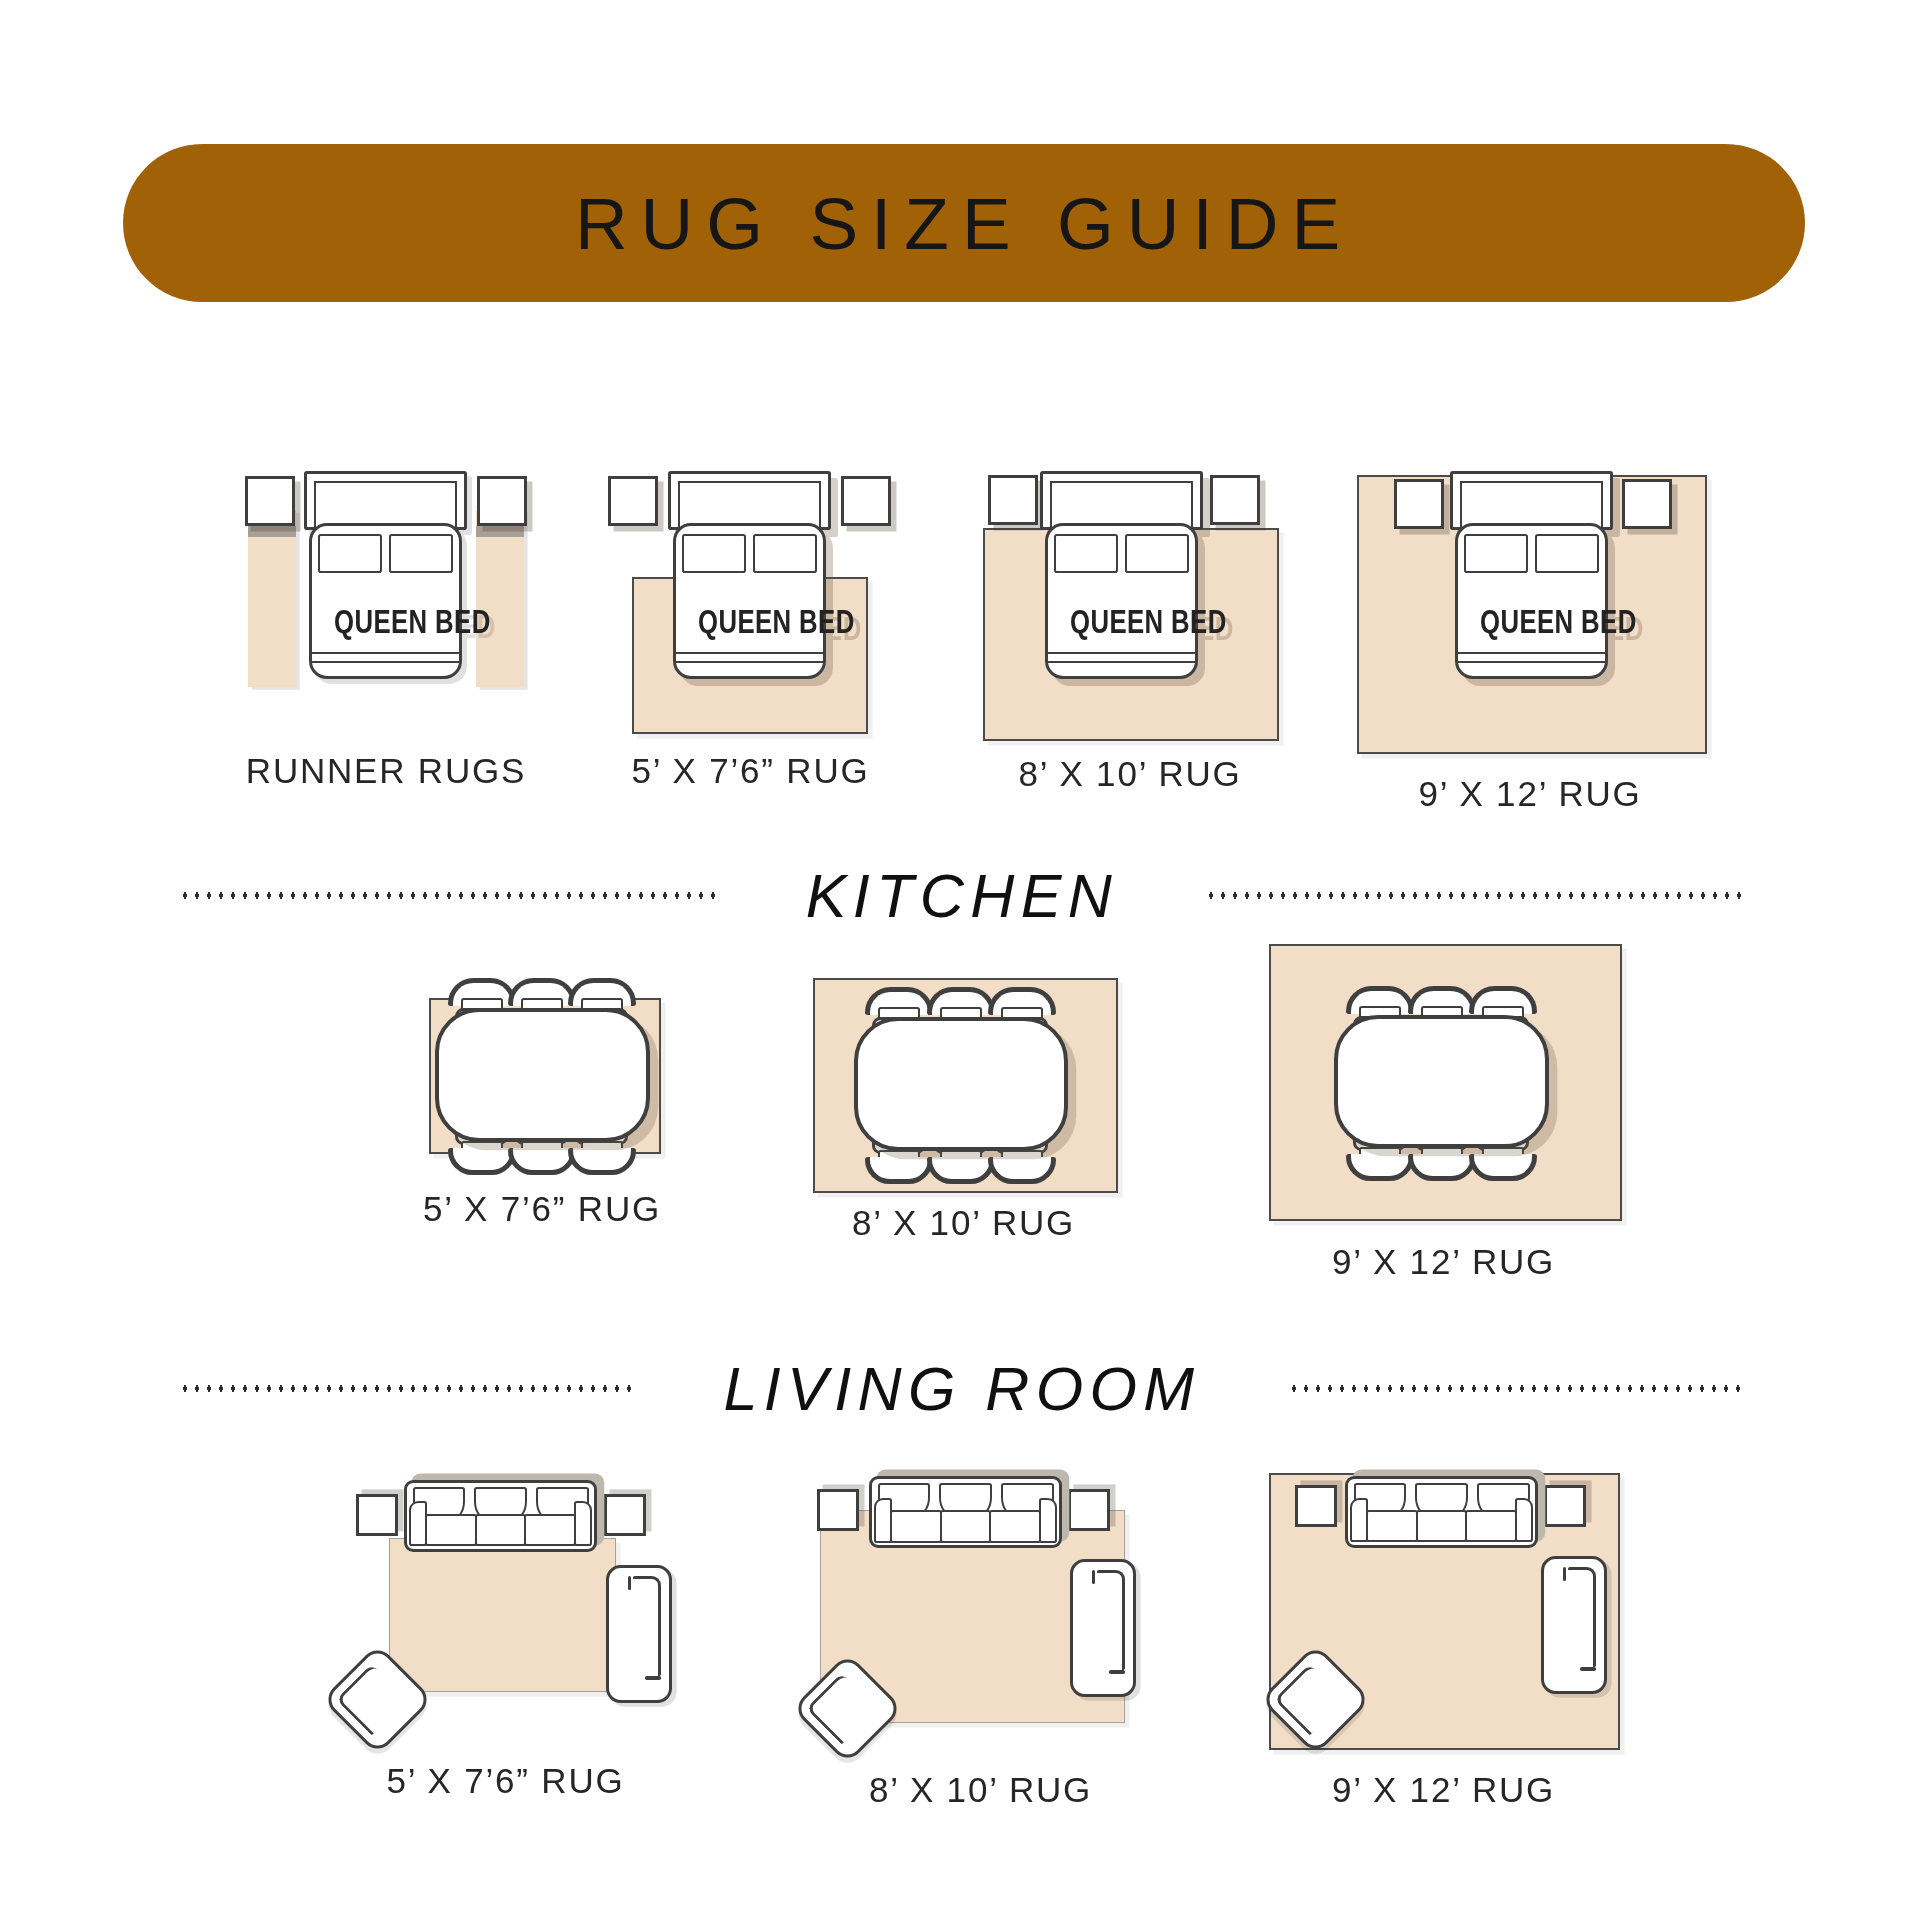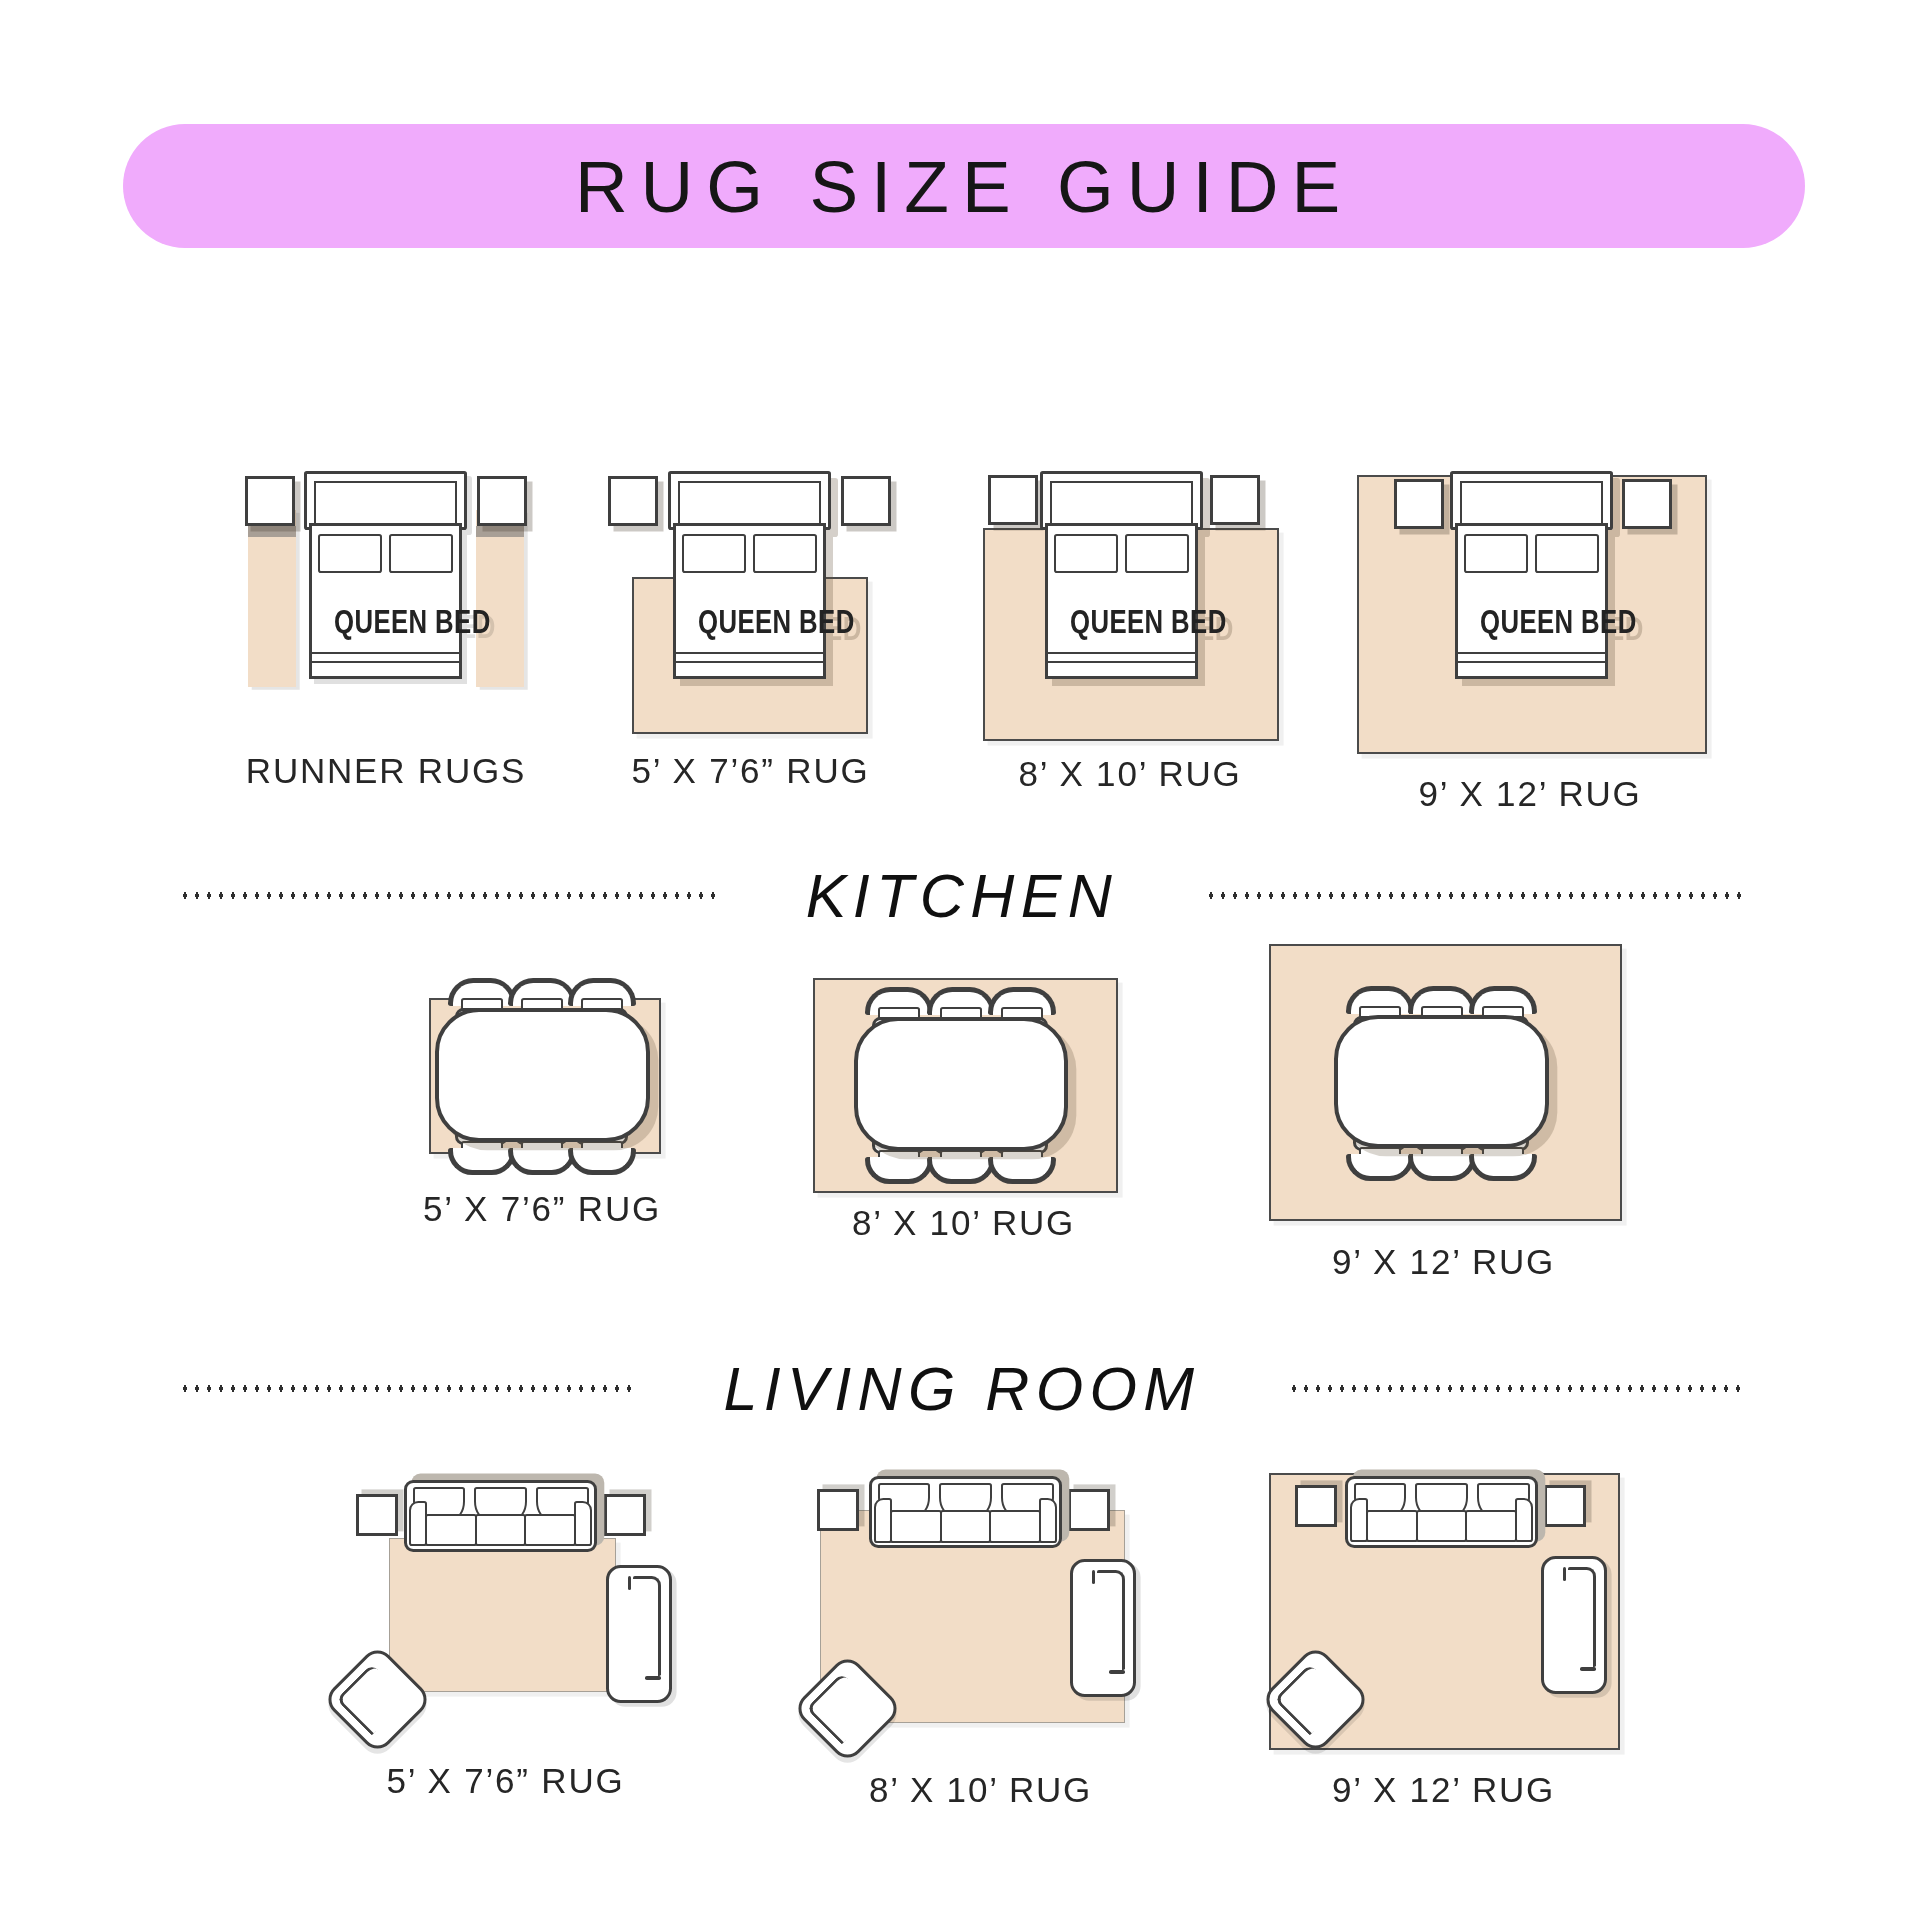--- a/index.html
+++ b/index.html
@@ -1,21 +1,21 @@
 <!DOCTYPE html>
 <html style="font-size:14.7px"><head>
 <meta charset="utf-8">
 <style>
   html,body{margin:0;padding:0;background:#fff;}
   body{width:1928px;height:1928px;font-family:"Liberation Sans",sans-serif;position:relative;overflow:hidden;}
   .page{position:absolute;inset:0;background:#fff;}
   i{font-style:normal;display:block;}
 
   
-  .banner{position:absolute;left:123px;top:124px;width:1682px;height:124px;background:#f0abfc;border-radius:79px;display:flex;align-items:center;justify-content:center;}
+  .banner{position:absolute;left:123px;top:144px;width:1682px;height:158px;background:#a16207;border-radius:79px;display:flex;align-items:center;justify-content:center;}
   .banner h1{margin:0;font-size:73px;font-weight:400;letter-spacing:13px;color:#161616;white-space:nowrap;}
 
   
   .sec-header{position:absolute;left:179px;width:1566px;height:73px;display:flex;align-items:center;column-gap:87px;}
   .dots{flex:1;height:11px;background-image:radial-gradient(ellipse 2.4px 4.8px at center,#2e2e2e 68%,transparent 72%);background-size:12px 11px;background-repeat:repeat-x;background-position:left center;}
   .sec-title{font-style:italic;font-size:61px;font-weight:400;letter-spacing:6.4px;color:#101010;white-space:nowrap;}
 
   
   .scene{position:absolute;}
   .size-label{position:absolute;left:0;right:0;text-align:center;font-size:35px;letter-spacing:1.8px;color:#262626;white-space:nowrap;}
@@ -24,21 +24,21 @@
 
   
   .nightstand{position:absolute;width:50px;height:50px;background:#fff;border:3.7px solid #3f3f3f;z-index:2;box-shadow:5.5px 5.5px 0 rgba(73,62,47,0.28);box-sizing:border-box;}
   .runner{position:absolute;width:48px;height:177px;background:#f2ddc7;z-index:1;box-shadow:3.7px 2.8px 0 rgba(0,0,0,0.10);}
   .runner i{position:absolute;left:0;right:0;top:15.6px;height:11px;background:#a89f96;}
   .bed{position:absolute;width:163px;height:208px;z-index:3;filter:drop-shadow(7.3px 7.3px 0 rgba(104,86,63,0.28));}
   .bed.on-white{filter:drop-shadow(5.5px 5.5px 0 rgba(0,0,0,0.12));}
   .bed *{box-sizing:border-box;}
   .bed-head{position:absolute;top:0;left:0;right:0;height:59px;background:#fff;border:3.7px solid #3f3f3f;border-radius:2.8px;}
   .bed-head i{position:absolute;top:6.4px;left:7.3px;right:7.3px;bottom:0;border:2.8px solid #3f3f3f;border-bottom:none;}
-  .bed-body{position:absolute;top:52px;left:4.6px;right:4.6px;bottom:0;background:#fff;border:3.7px solid #3f3f3f;border-radius:0;}
+  .bed-body{position:absolute;top:52px;left:4.6px;right:4.6px;bottom:0;background:#fff;border:3.7px solid #3f3f3f;border-radius:18px;}
   .pillow{position:absolute;top:7.3px;height:39px;background:#fff;border:2.8px solid #3f3f3f;border-radius:2.8px;}
   .pillow.p1{left:6.4px;width:calc(50% - 10px);}
   .pillow.p2{right:6.4px;width:calc(50% - 10px);}
   .bed-text{position:absolute;left:0;right:0;top:77px;text-align:center;font-weight:700;font-size:33px;color:#232323;}
   .bed-text span{display:inline-block;transform:scaleX(0.78);transform-origin:center;letter-spacing:0.5px;white-space:nowrap;}
   .foot{position:absolute;left:0;right:0;height:0;border-top:2.8px solid #3f3f3f;}
   .foot.f1{bottom:22px;}.foot.f2{bottom:13.8px;}
 
   
   .ktable{position:absolute;background:#fff;border:4.6px solid #3f3f3f;border-radius:44px;z-index:3;box-shadow:8.3px 8.3px 0 rgba(104,86,63,0.25);box-sizing:border-box;}

